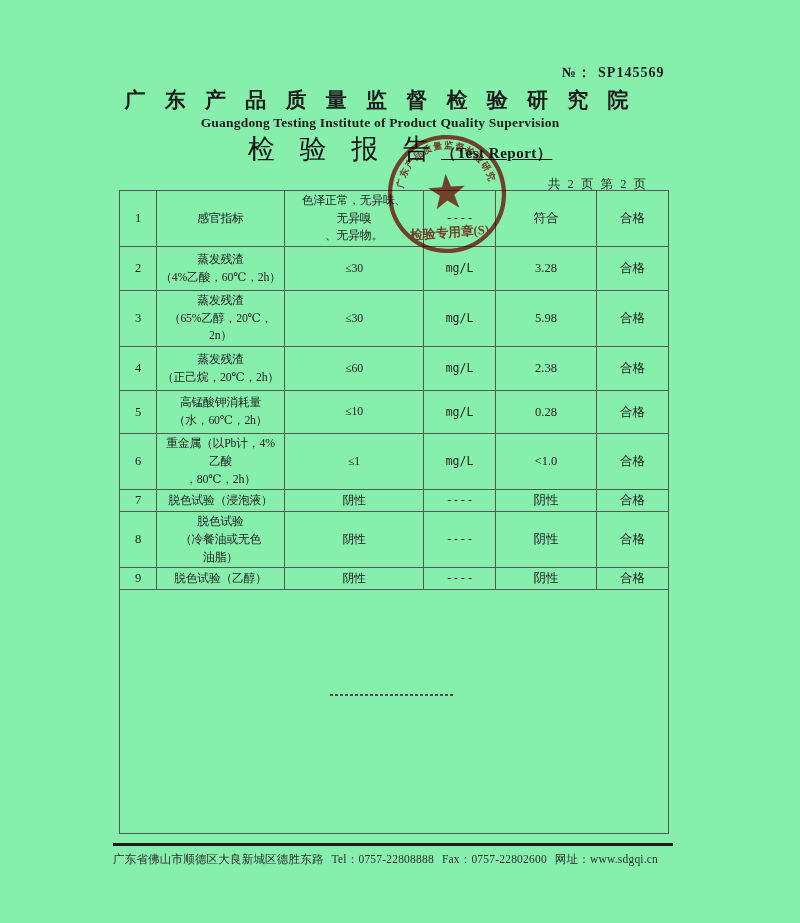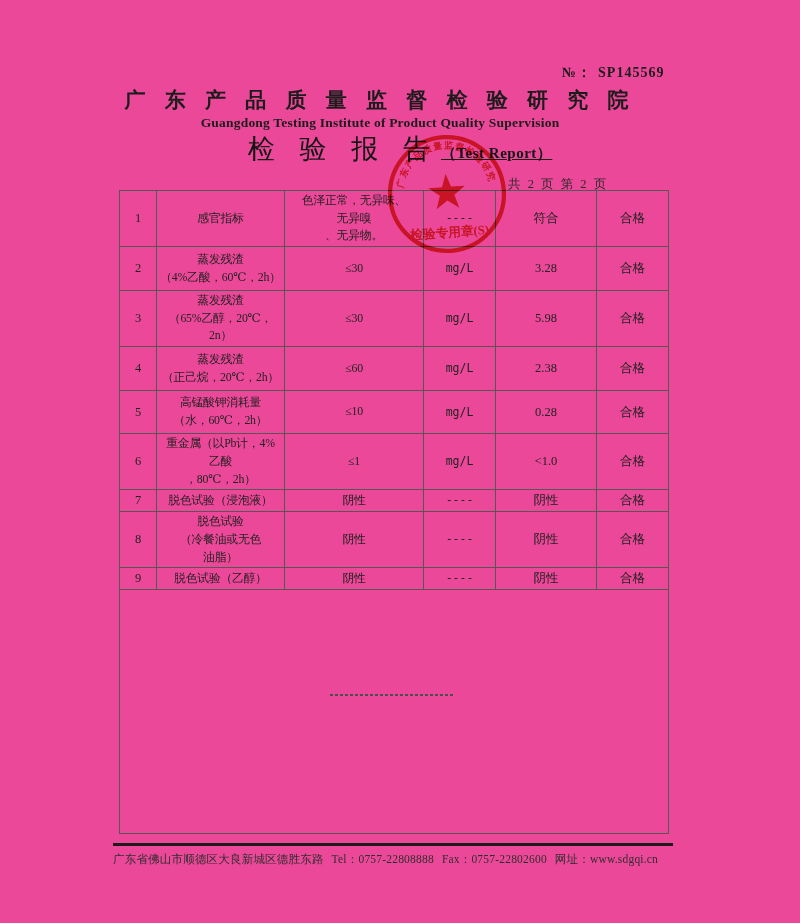--- a/index.html
+++ b/index.html
@@ -6,21 +6,21 @@
   body{
     width:800px;height:923px;
     background:#ffffff;
     font-family:"Liberation Serif","DejaVu Serif",serif;
     color:#222;
     position:relative;
     overflow:hidden;
   }
   .page{
     position:absolute;inset:0;
-    background:#ec4899;
+    background:#86efac;
   }
   
   .report-no{
     position:absolute;top:64px;left:562px;
     font-size:14px;font-weight:bold;letter-spacing:1px;
     color:#1d1d1d;white-space:nowrap;
   }
   .report-no .val{margin-left:6px;}
   .institute-cn{
     position:absolute;top:86px;left:0;width:760px;
@@ -33,21 +33,21 @@
     letter-spacing:0.2px;color:#1c1c1c;white-space:nowrap;
   }
   .report-title{
     position:absolute;top:131px;left:0;width:800px;
     text-align:center;white-space:nowrap;color:#151515;
   }
   .report-title .cn{font-size:27px;font-weight:normal;letter-spacing:9px;}
   .report-title .en{font-size:15px;font-weight:bold;letter-spacing:0.5px;margin-left:2px;text-decoration:underline;}
   .page-info{
     position:absolute;top:176px;left:508px;width:180px;
-    text-align:left;font-size:12.5px;letter-spacing:2px;color:#2a2a2a;
+    text-align:center;font-size:12.5px;letter-spacing:2px;color:#2a2a2a;
     white-space:nowrap;
   }
   
   table.report-table{
     position:absolute;left:119px;top:190px;
     width:549px;border-collapse:collapse;table-layout:fixed;
     font-size:12.5px;color:#222;
   }
   .report-table td,.report-table th{
     border:1px solid #565656;

